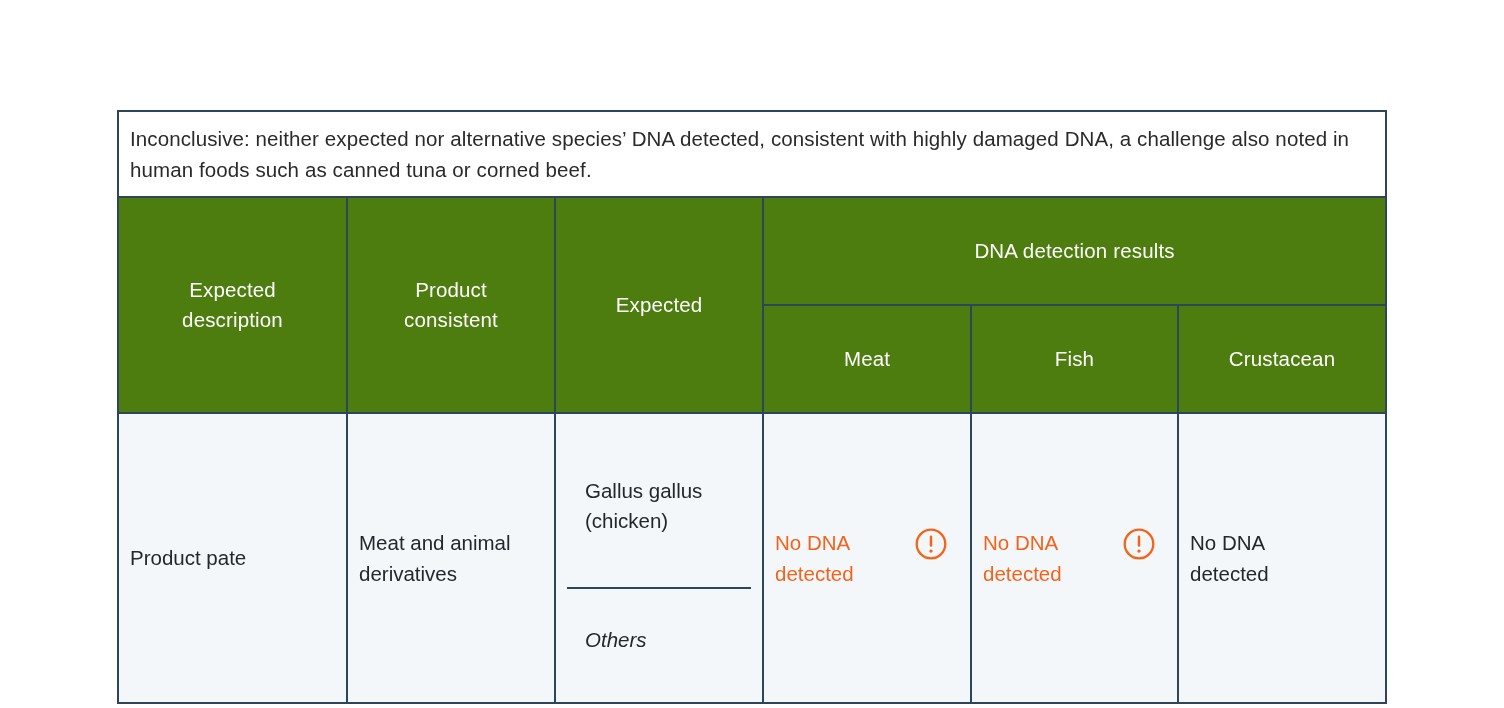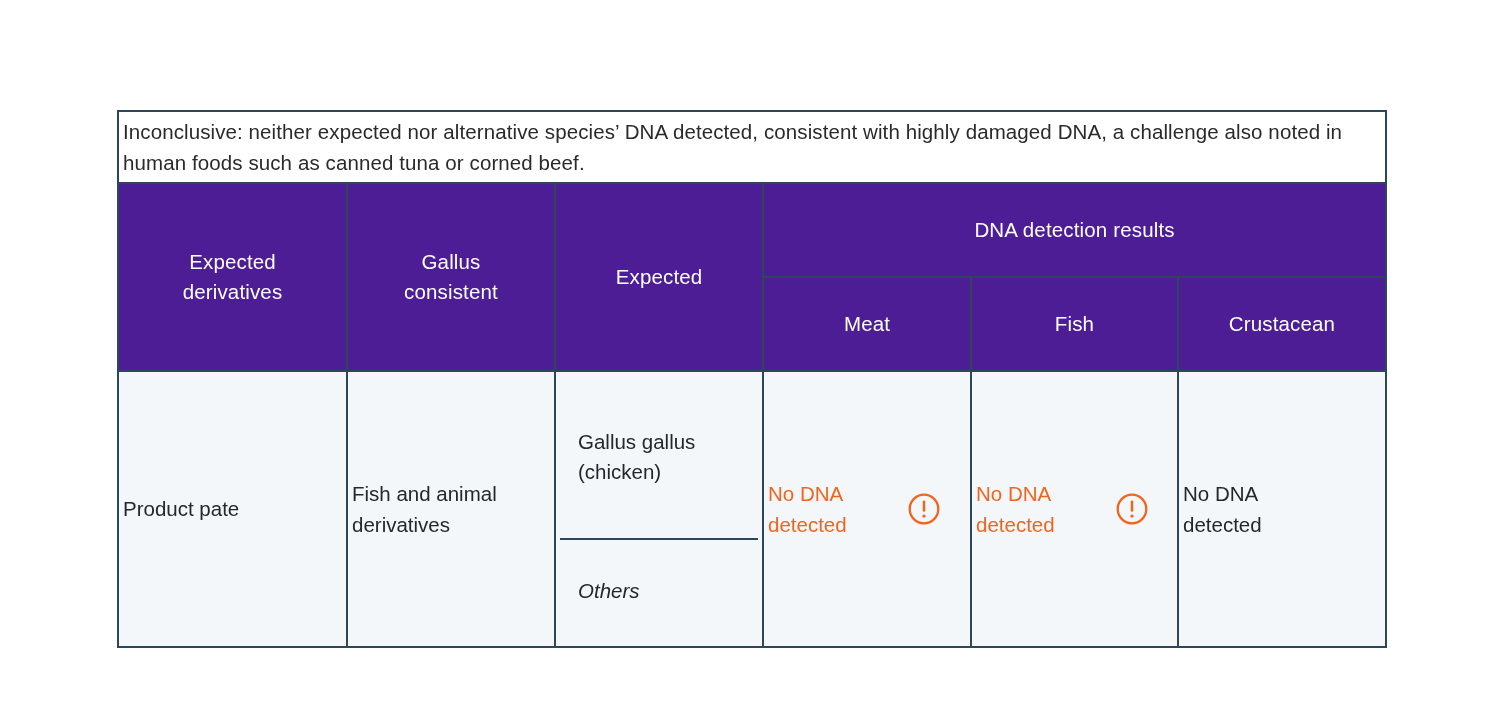--- a/index.html
+++ b/index.html
@@ -28,39 +28,39 @@
     top: 110px;
     width: 1268px;      
     border-collapse: collapse;
     table-layout: fixed;
     background: #ffffff;
   }
 
   .result-table td,
   .result-table th {
     border: 2px solid #2d4659;
-    padding: 4px;
+    padding: 11px;
     vertical-align: middle;
     font-weight: normal;
   }
 
   
   .caption-cell {
     background: #ffffff;
     color: #2a2a2a;
     font-size: 20.5px;
     line-height: 1.52;
     padding: 16px 18px 18px 18px;
     text-align: left;
     letter-spacing: 0.1px;
   }
 
   
   .hdr {
-    background: #4c1d95;
+    background: #4d7c0f;
     color: #ffffff;
     font-size: 20.5px;
     text-align: center;
     letter-spacing: 0.15px;
   }
   .hdr-stack {
     line-height: 1.48;
     padding: 6px 8px;
   }
   .hdr-group {
@@ -124,21 +124,20 @@
 
   
   .result-cell {
     background: #f4f7fa;
     padding: 14px 16px;
     height: 208px;
     vertical-align: middle;
   }
   .result-inner {
     display: flex;
-    align-items: center;
     gap: 14px;
   }
   .result-text {
     font-size: 20.5px;
     line-height: 1.52;
     max-width: 125px;
     color: #23282d;
   }
   .result-text.alert {
     color: #f4631a;
@@ -167,26 +166,26 @@
 
     <tbody>
         <tr>
       <td class="caption-cell" colspan="6">Inconclusive: neither expected nor alternative species’ DNA detected, consistent with highly damaged DNA, a challenge also noted in human foods such as canned tuna or corned beef.</td>
     </tr>
 
     <tr>
       <th class="hdr hdr-tall" rowspan="2">
         <div class="hdr-stack">
           <div>Expected</div>
-          <div>derivatives</div>
+          <div>description</div>
         </div>
       </th>
       <th class="hdr hdr-tall" rowspan="2">
         <div class="hdr-stack">
-          <div>Gallus</div>
+          <div>Product</div>
           <div>consistent</div>
         </div>
       </th>
       <th class="hdr hdr-tall hdr-expected" rowspan="2">
         <div class="hdr-stack">Expected</div>
       </th>
       <th class="hdr hdr-group" colspan="3">
         <div class="hdr-stack">DNA detection results</div>
       </th>
     </tr>
@@ -199,21 +198,21 @@
         <div class="hdr-stack">Fish</div>
       </th>
       <th class="hdr hdr-sub">
         <div class="hdr-stack">Crustacean</div>
       </th>
     </tr>
 
     <tr>
       <td class="body-cell">Product pate</td>
 
-      <td class="body-cell">Fish and animal derivatives</td>
+      <td class="body-cell">Meat and animal derivatives</td>
 
       <td class="expected-col">
         <table class="sub-table">
           <tbody>
                 <tr>
             <td class="sub-top">Gallus gallus (chicken)</td>
           </tr>
           <tr>
             <td class="sub-bottom">Others</td>
           </tr>

